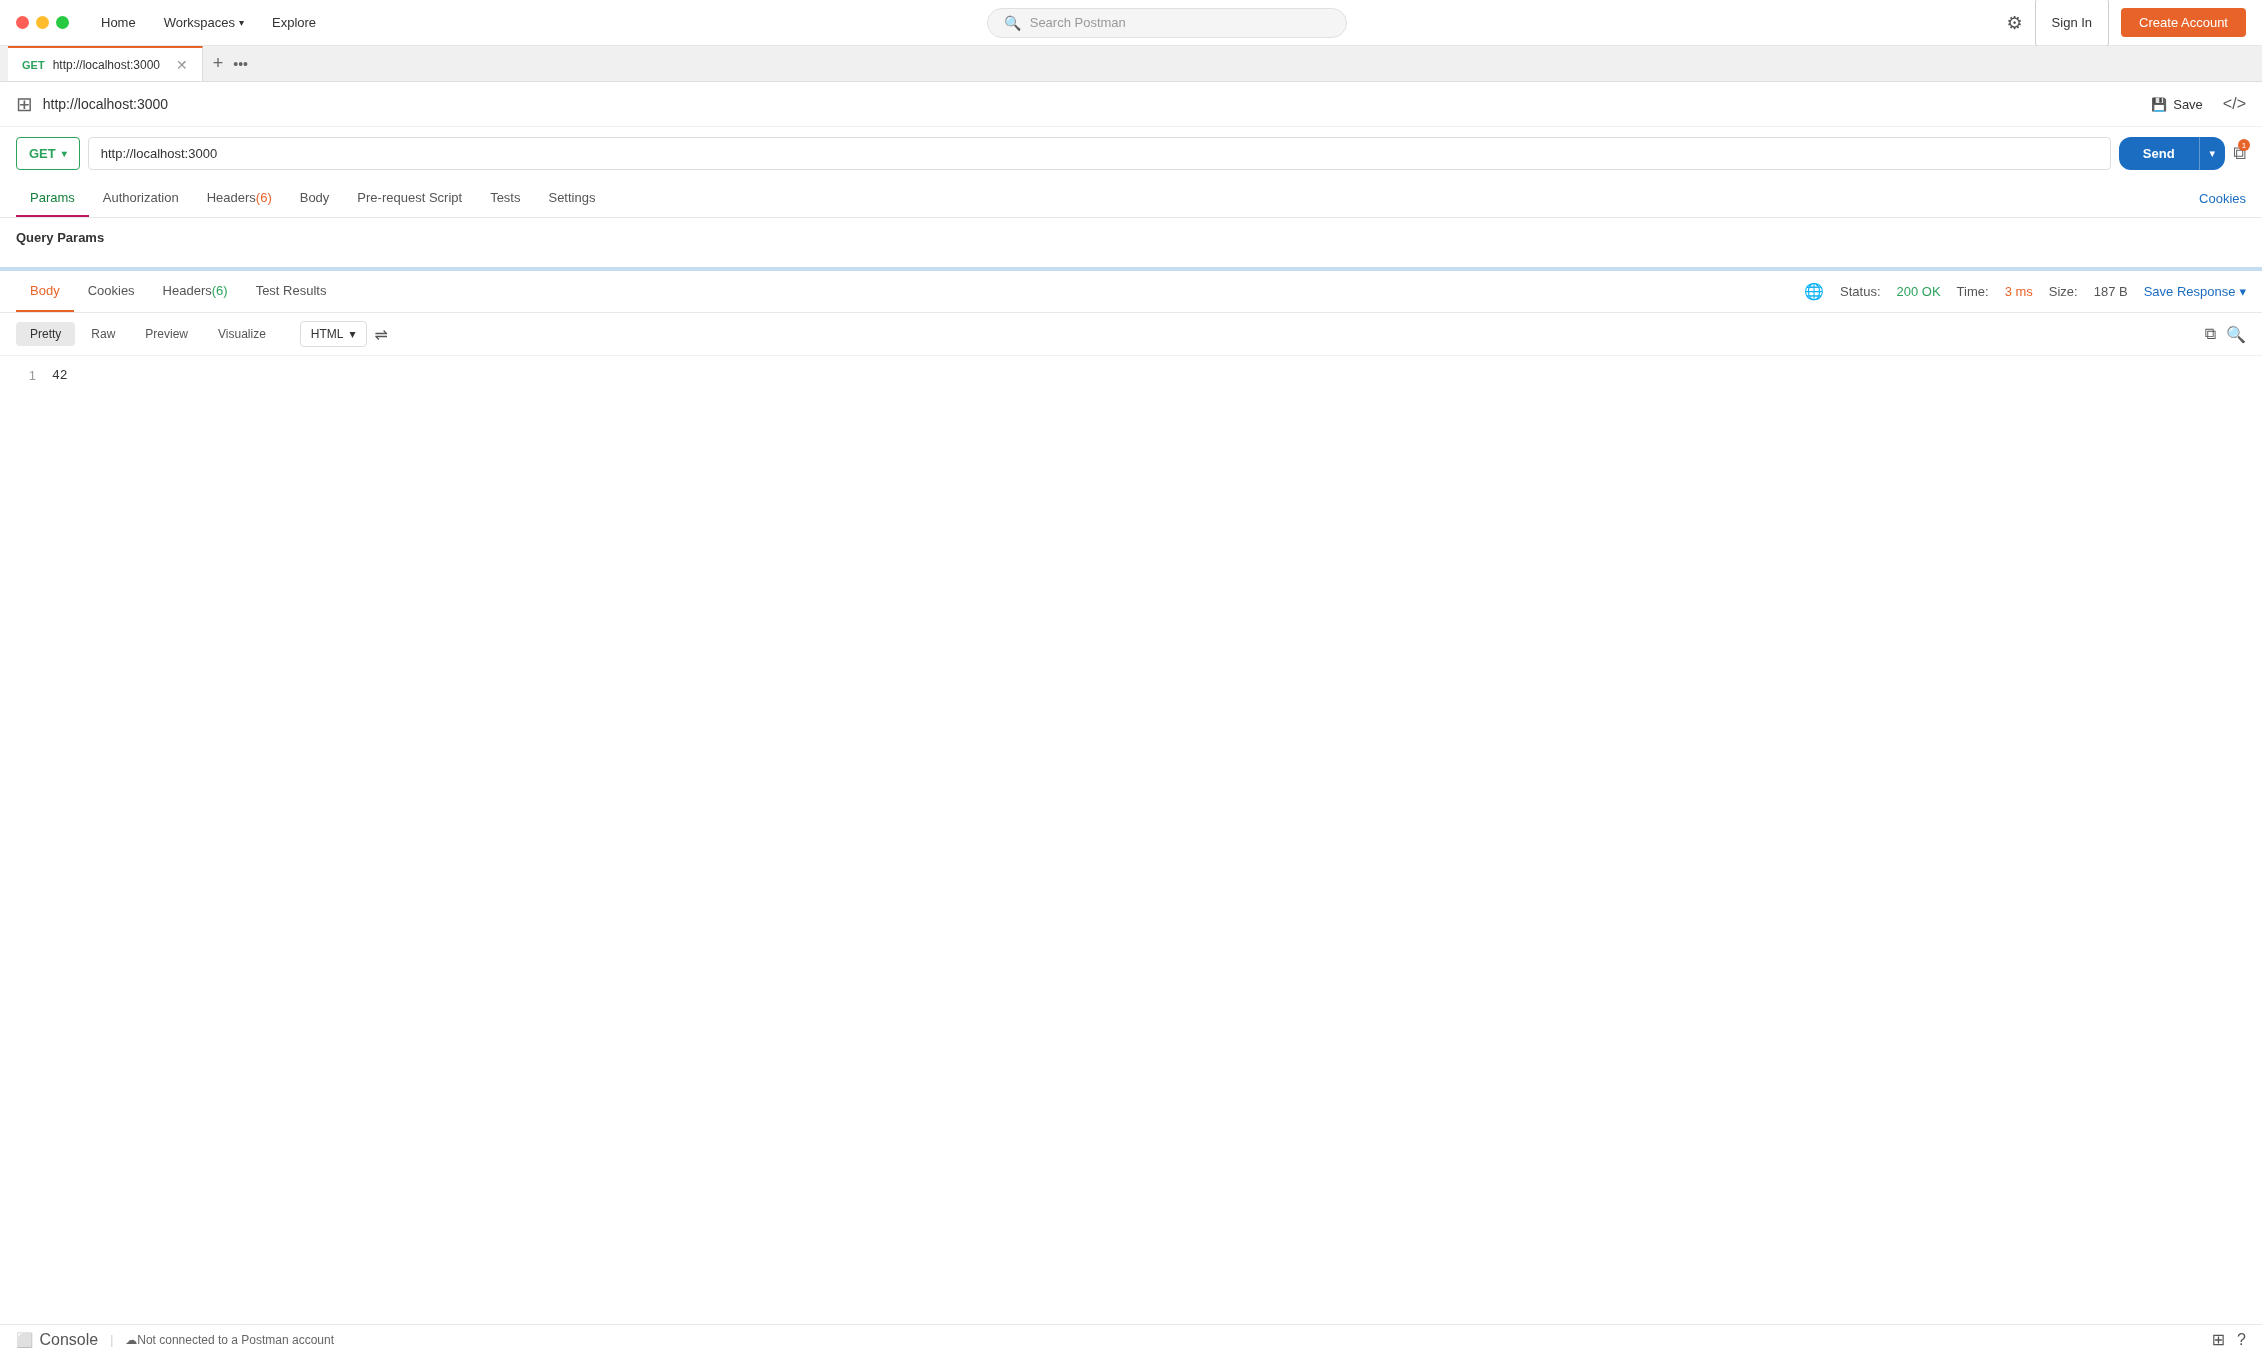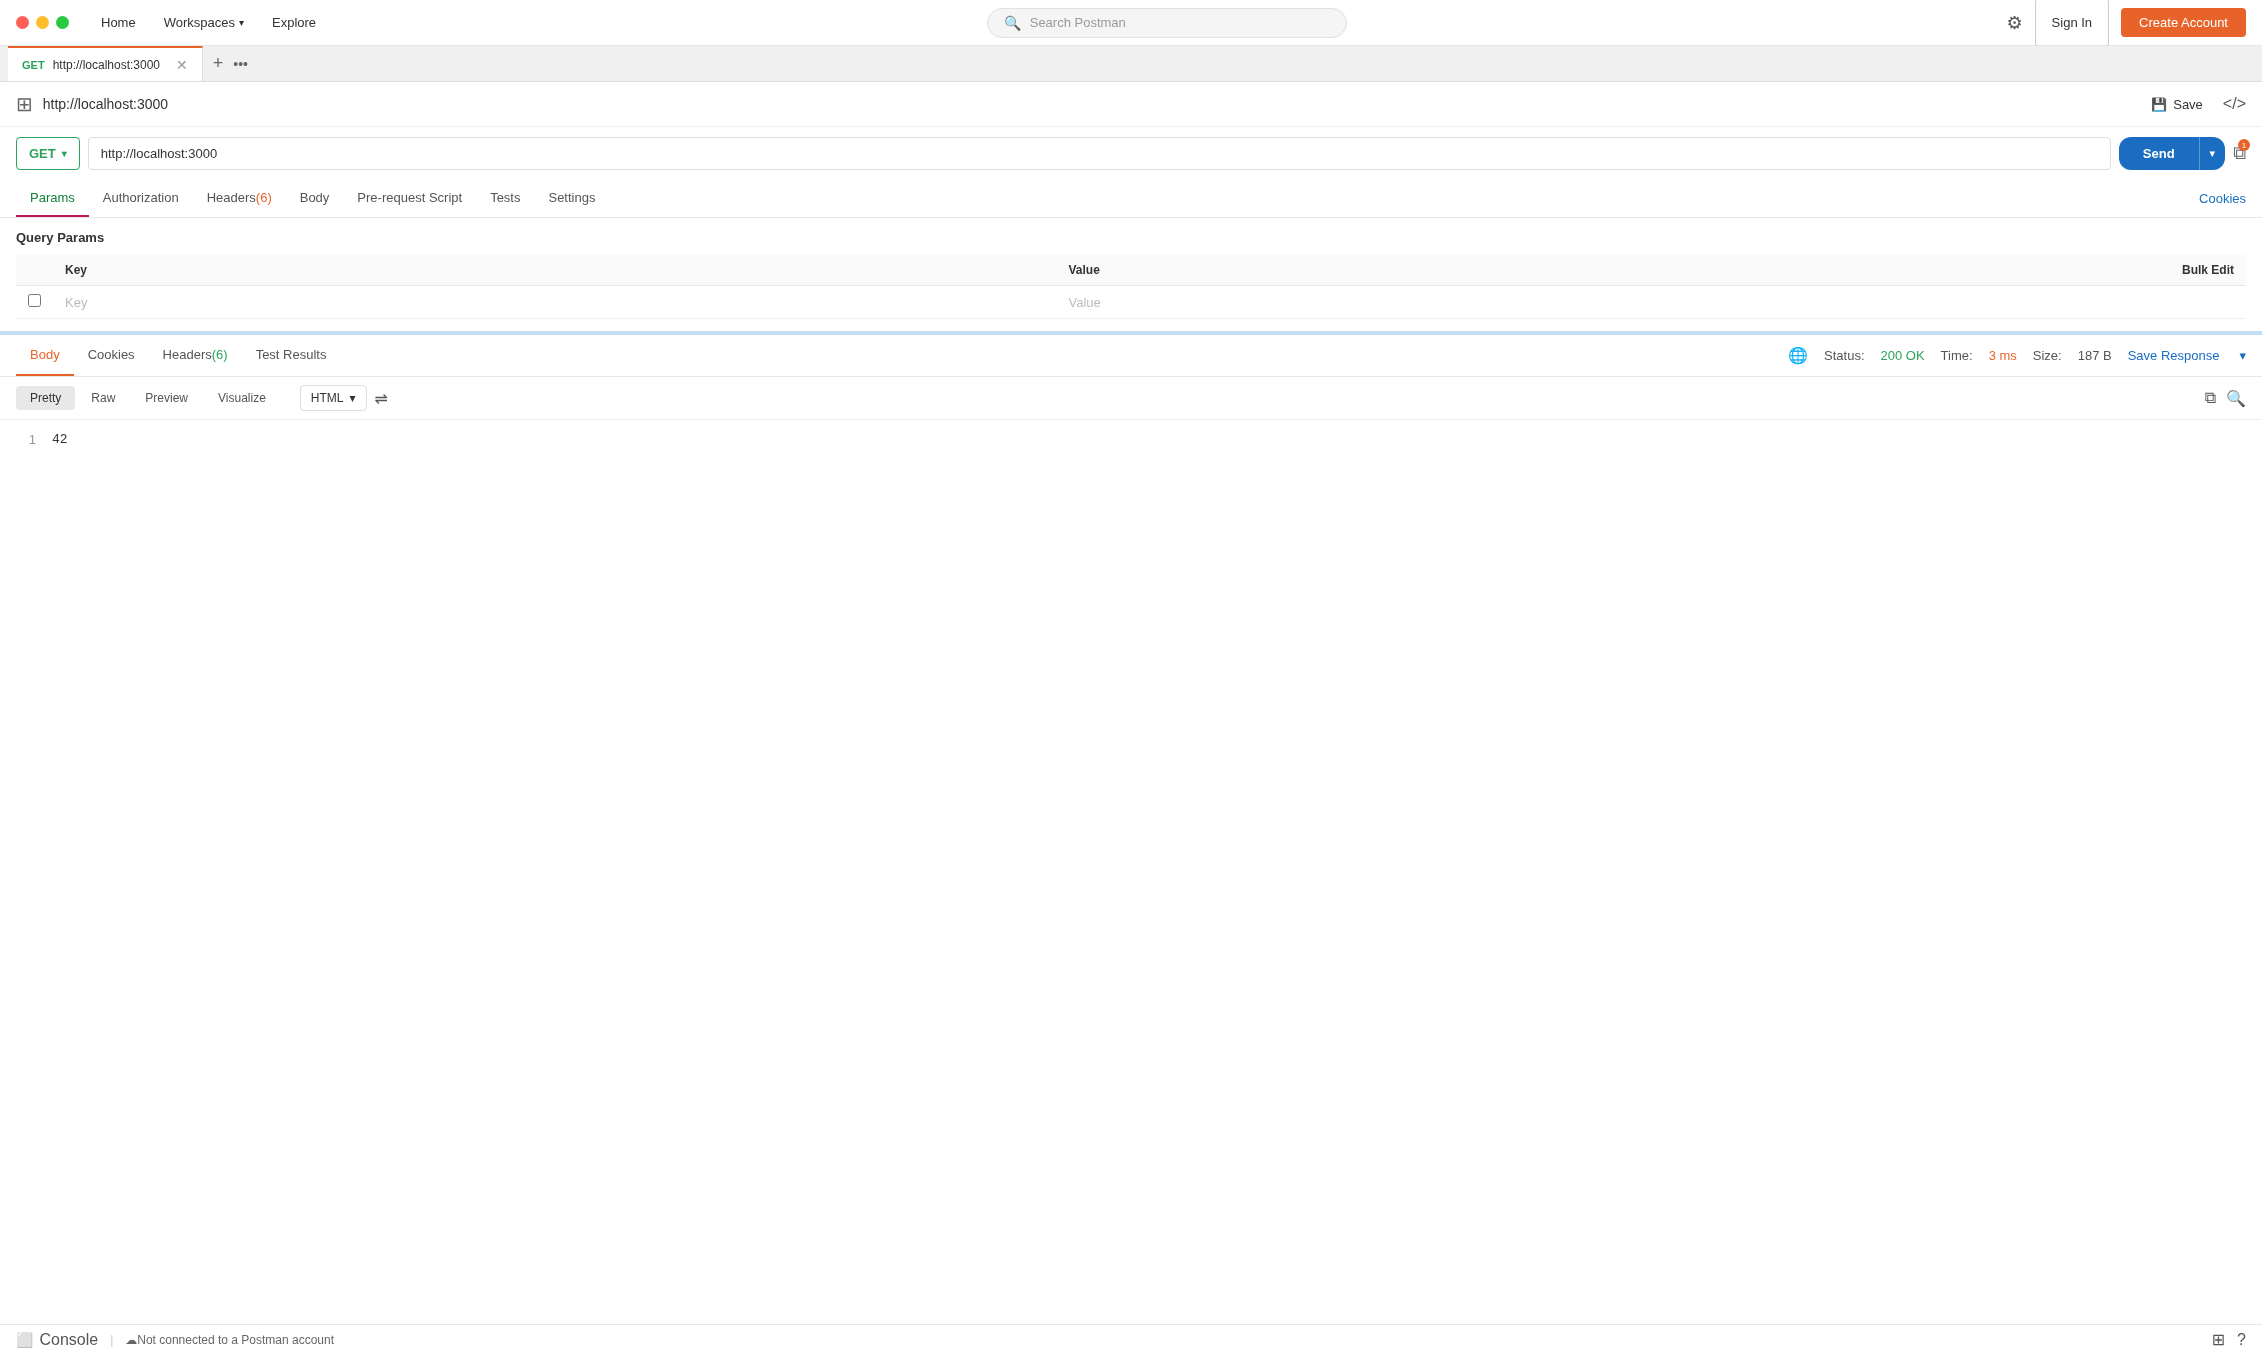--- a/index.html
+++ b/index.html
@@ -141,21 +141,21 @@
       padding: 12px 14px; font-size: 13px; color: #555; cursor: pointer;
       border-bottom: 2px solid transparent; white-space: nowrap;
     }
     .resp-tab.active { color: #e8632a; border-bottom: 2px solid #e8632a; }
     .resp-tab-count { color: #2ca35c; }
     .resp-status { margin-left: auto; display: flex; align-items: center; gap: 16px; font-size: 13px; }
     .status-ok { color: #2ca35c; font-weight: 500; }
     .status-label { color: #555; }
     .status-val { color: #e8632a; font-weight: 500; }
     .globe-icon { color: #999; font-size: 16px; }
-    .save-response-btn { color: #1b6dc1; cursor: pointer; background: none; border: none; font-size: 13px; display: flex; align-items: center; gap: 20px; }
+    .save-response-btn { color: #1b6dc1; cursor: pointer; background: none; border: none; font-size: 13px; display: flex; align-items: center; gap: 4px; }
 
     
     .format-bar {
       display: flex; align-items: center; padding: 8px 16px; gap: 8px;
       border-bottom: 1px solid #f0f0f0; background: #fff; flex-shrink: 0;
     }
     .format-tabs { display: flex; gap: 2px; }
     .format-tab {
       padding: 5px 14px; font-size: 12px; cursor: pointer; border-radius: 4px;
       color: #555; background: none; border: none;
@@ -261,38 +261,20 @@
     </span>
     <span class="req-tab">Body</span>
     <span class="req-tab">Pre-request Script</span>
     <span class="req-tab">Tests</span>
     <span class="req-tab">Settings</span>
     <span class="req-tab-cookies">Cookies</span>
   </div>
 
   <div class="params-section">
     <div class="section-title">Query Params</div>
-    <table class="params-table">
-      <thead>
-        <tr>
-          <th class="checkbox-col"></th>
-          <th class="key-col">Key</th>
-          <th class="value-col">Value</th>
-          <th class="bulk-edit">Bulk Edit</th>
-        </tr>
-      </thead>
-      <tbody>
-        <tr>
-          <td><input type="checkbox" style=""></td>
-          <td><span style="color:#bbb;">Key</span></td>
-          <td><span style="color:#bbb;">Value</span></td>
-          <td></td>
-        </tr>
-      </tbody>
-    </table>
   </div>
 </div>
 
 <div class="section-divider"></div>
 
 <div class="response-area">
 
   <div class="resp-tabs-bar">
     <span class="resp-tab active">Body</span>
     <span class="resp-tab">Cookies</span>

